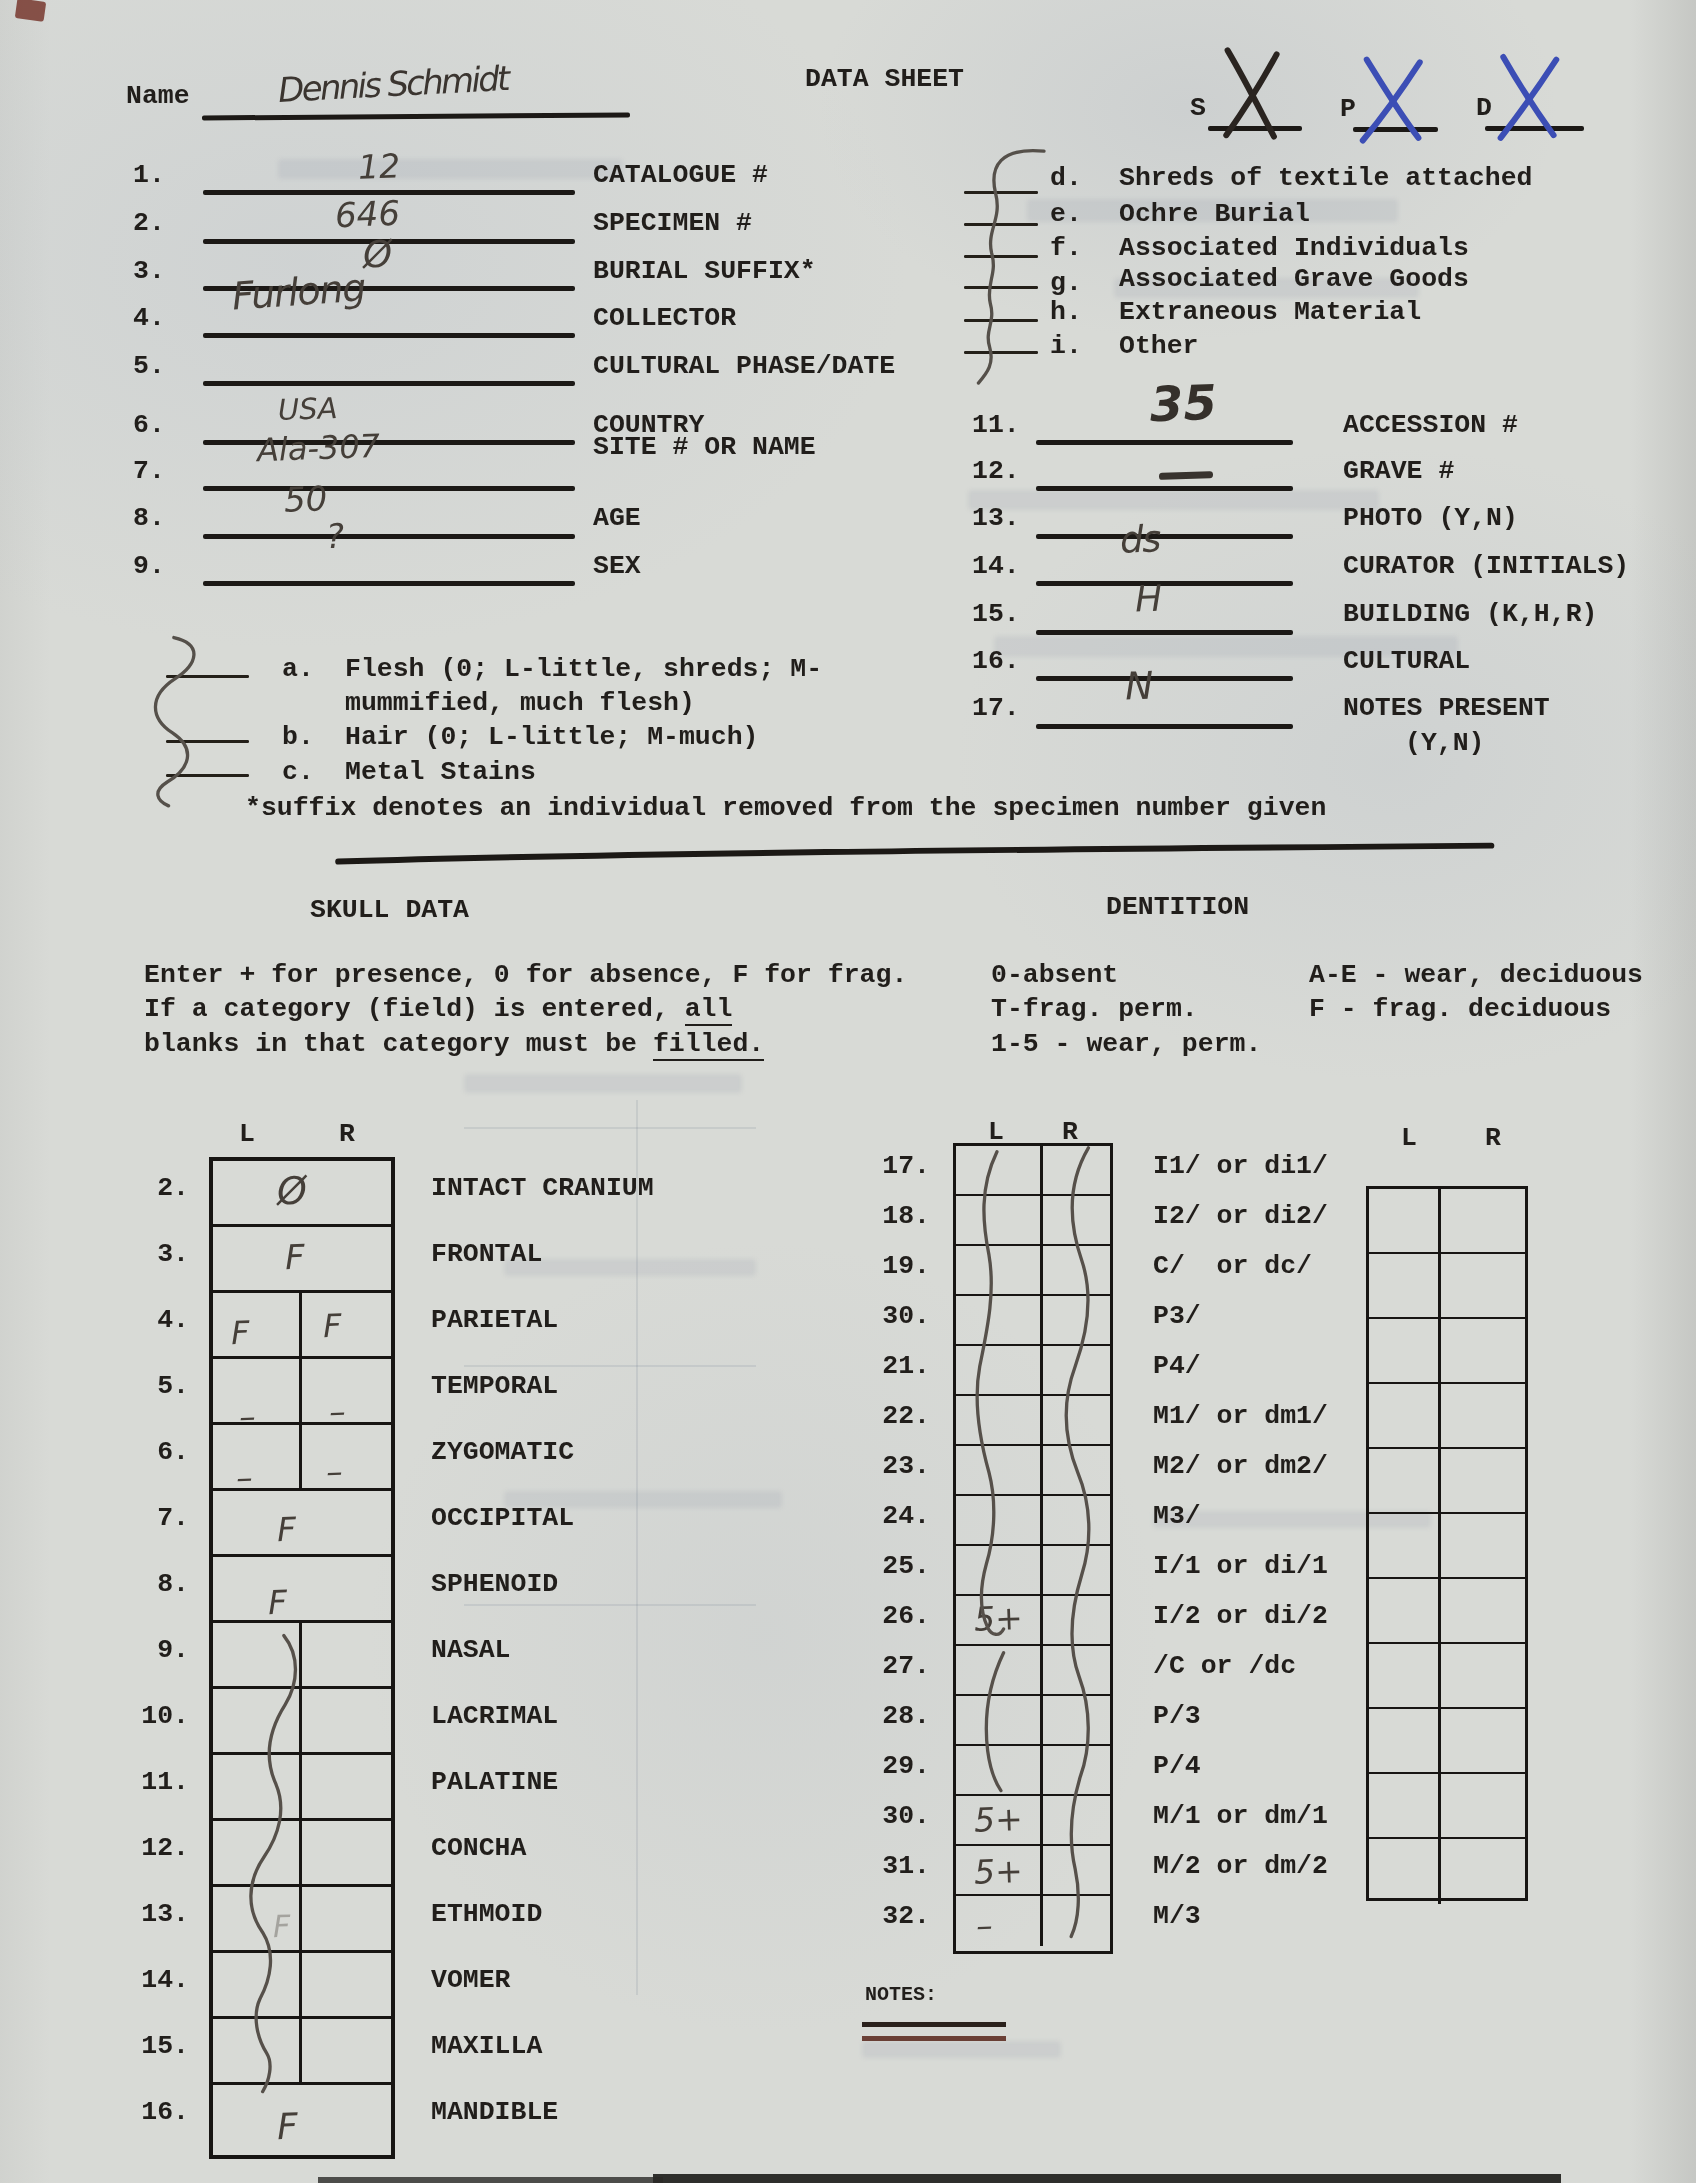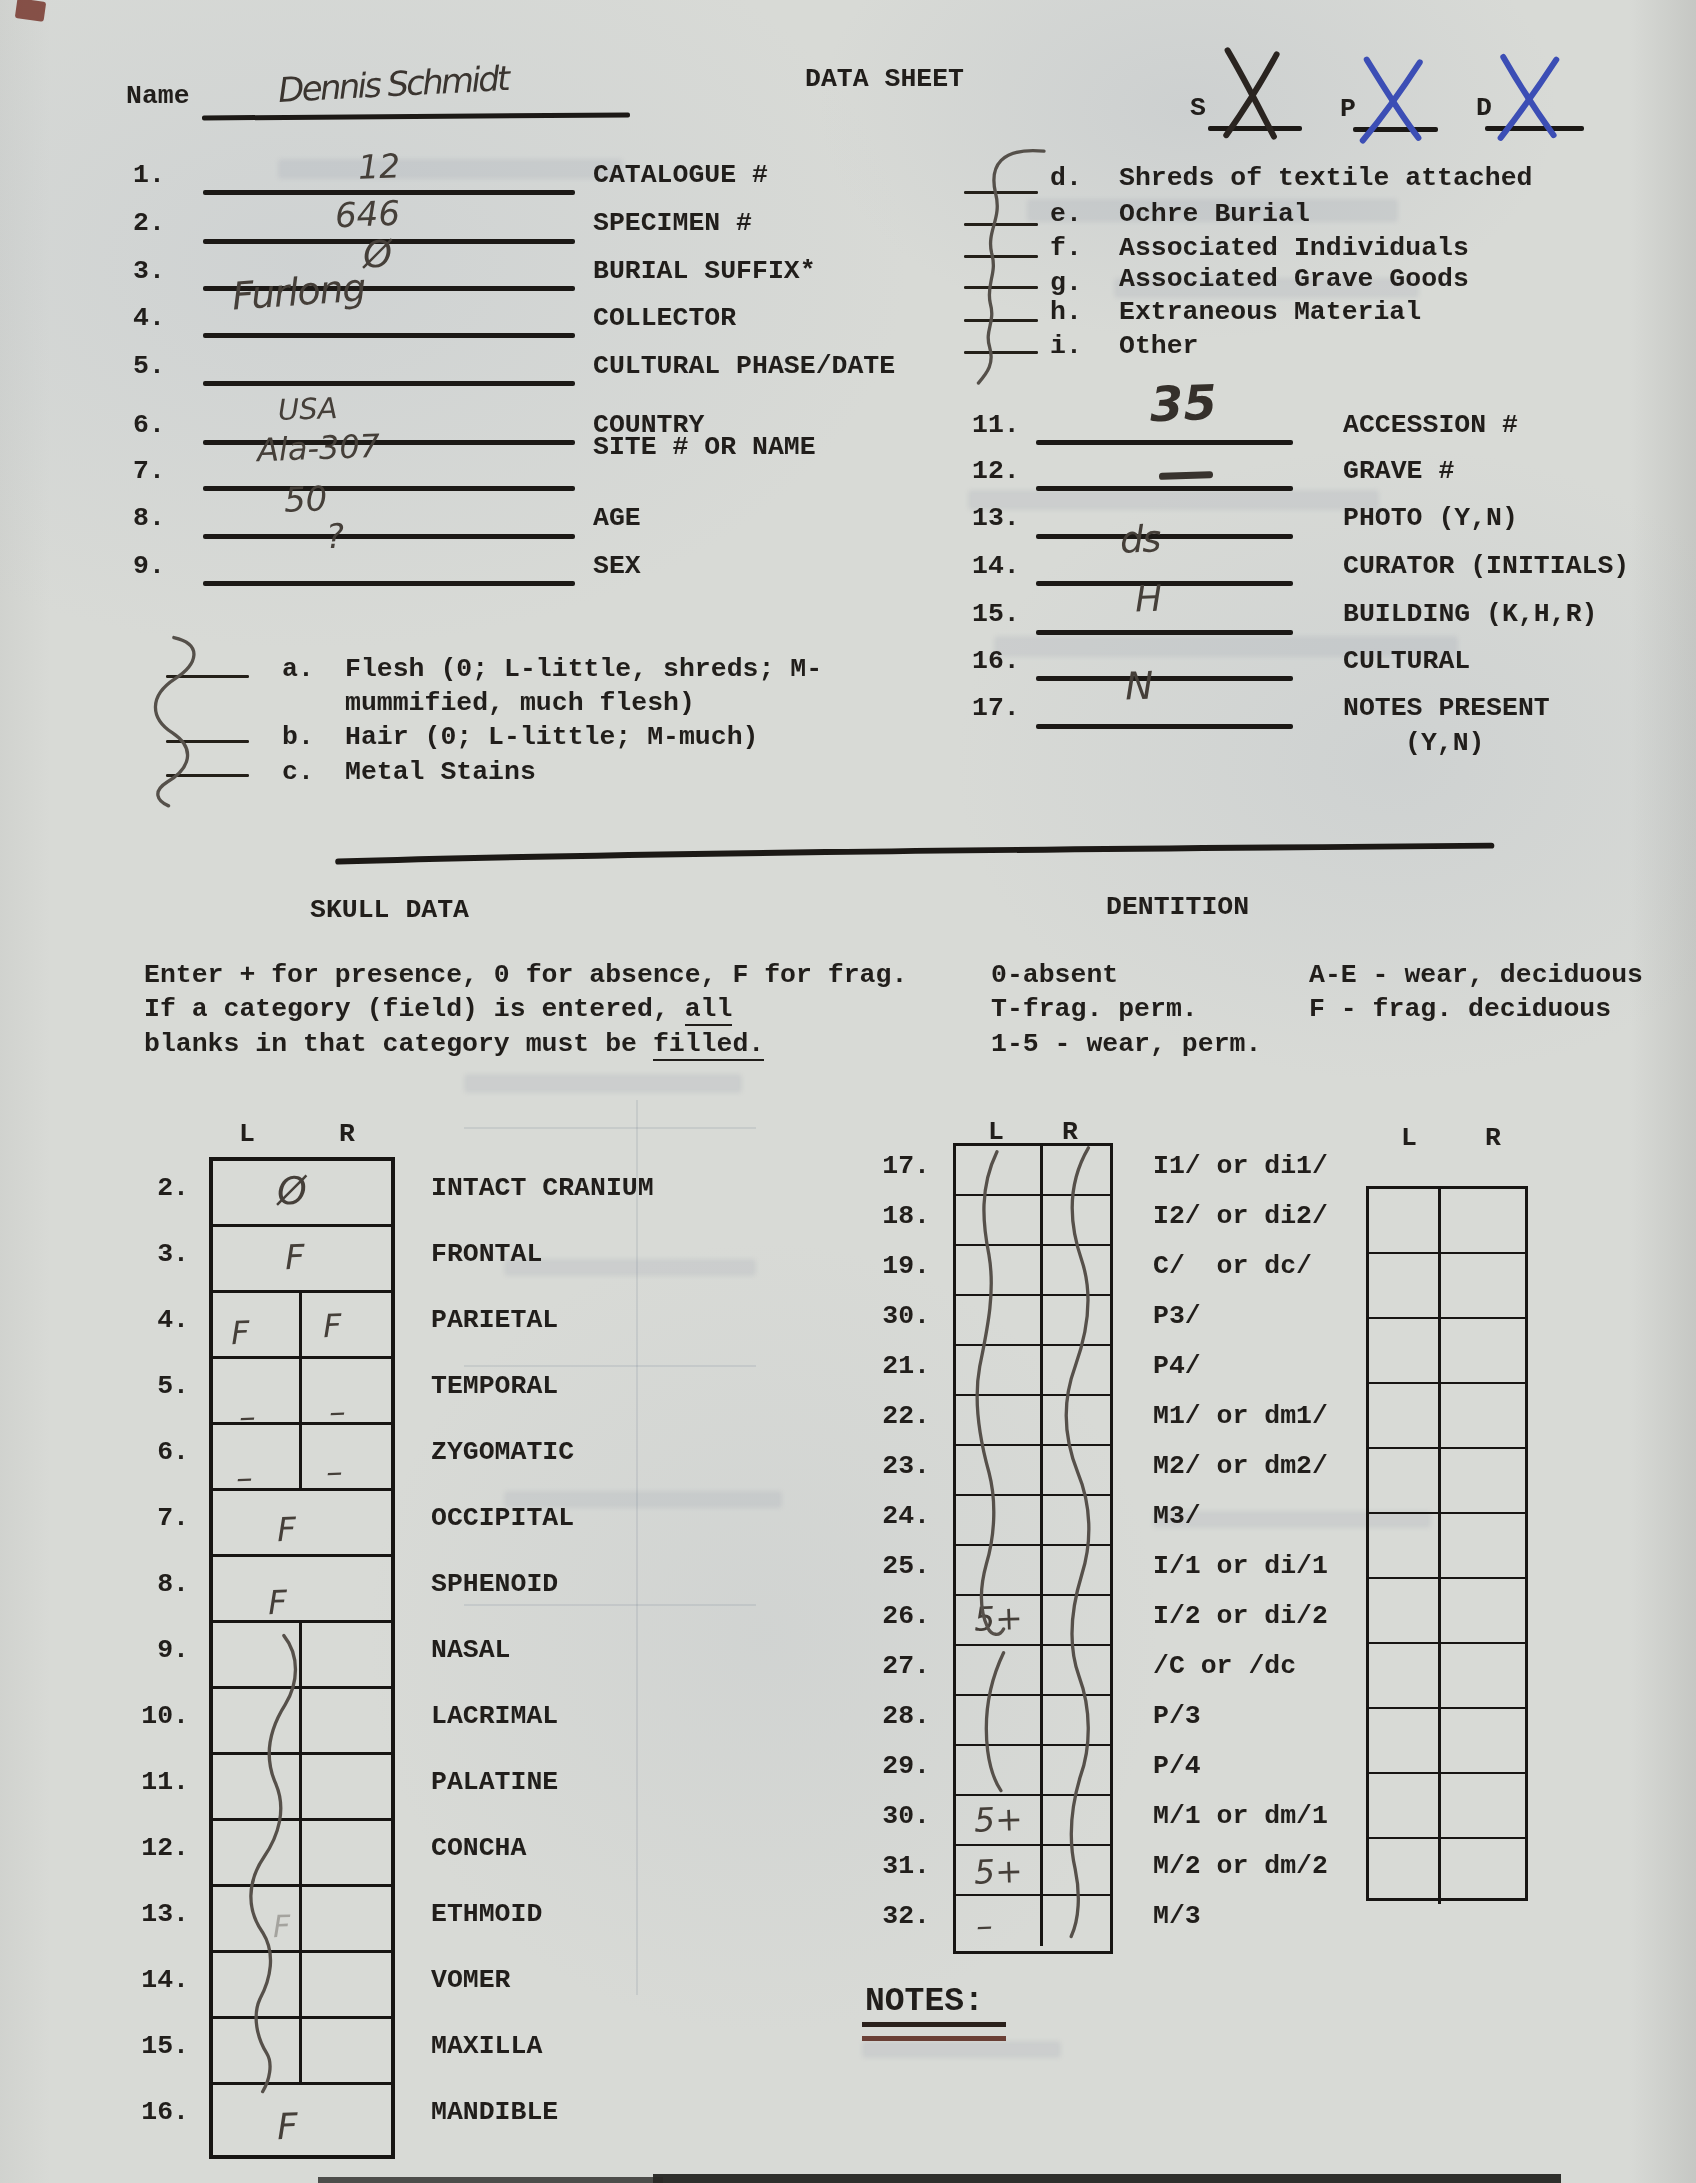--- a/index.html
+++ b/index.html
@@ -175,20 +175,21 @@
   <div class="t" style="left:972px;top:646px;">16.</div>
   <div class="fline" style="left:1036px;top:676px;width:257px;"></div>
   <div class="t" style="left:1343px;top:646px;">CULTURAL</div>
 
   <div class="t" style="left:972px;top:693px;">17.</div>
   <div class="fline" style="left:1036px;top:724px;width:257px;"></div>
   <div class="t" style="left:1343px;top:693px;">NOTES PRESENT</div>
   <div class="t" style="left:1405px;top:728px;">(Y,N)</div>
   <div class="hw" style="left:1125px;top:664px;font-size:38px;">N</div>
 
+  <div class="t" style="left:245px;top:793px;">*suffix denotes an individual removed from the specimen number given</div>
 
   <div class="t" style="left:310px;top:895px;">SKULL DATA</div>
   <div class="t" style="left:1106px;top:892px;">DENTITION</div>
 
   <div class="t" style="left:144px;top:960px;">Enter + for presence, 0 for absence, F for frag.</div>
   <div class="t" style="left:144px;top:1029px;"><span>blanks in that category must be </span><span class="u">filled.</span></div>
   <div class="t" style="left:144px;top:994px;"><span>If a category (field) is entered, </span><span class="u">all</span></div>
 
   <div class="t" style="left:991px;top:960px;">0-absent</div>
   <div class="t" style="left:991px;top:994px;">T-frag. perm.</div>
@@ -340,21 +341,21 @@
     <div class="xrow"></div>
     <div class="xrow"></div>
     <div class="xrow"></div>
     <div class="xrow"></div>
     <div class="xrow"></div>
     <div class="xrow"></div>
     <div class="xrow"></div>
     <div class="xrow"></div>
   </div>
 
-  <div class="t" style="left:865px;top:1983px;font-size:33px;">NOTES:</div>
+  <div class="t" style="left:865px;top:1983px;font-size:20px;">NOTES:</div>
   <div class="artifact" style="left:862px;top:2022px;width:144px;height:4.6px;background:#2a211c;"></div>
   <div class="artifact" style="left:862px;top:2036px;width:144px;height:4.6px;background:#57241a;opacity:.85;"></div>
 
   <svg class="ink" width="1697" height="2183" viewBox="0 0 2560 3294">
 
     <path d="M 510 1300 C 900 1288, 1500 1282, 2250 1276" stroke="#1c1916" stroke-width="9" fill="none" stroke-linecap="round"></path>
 
     <path d="M 1852 76 C 1878 120, 1902 168, 1922 206" stroke="#2a2420" stroke-width="9" fill="none" stroke-linecap="round"></path>
     <path d="M 1926 82 C 1900 130, 1874 170, 1850 204" stroke="#2a2420" stroke-width="9" fill="none" stroke-linecap="round"></path>
 

